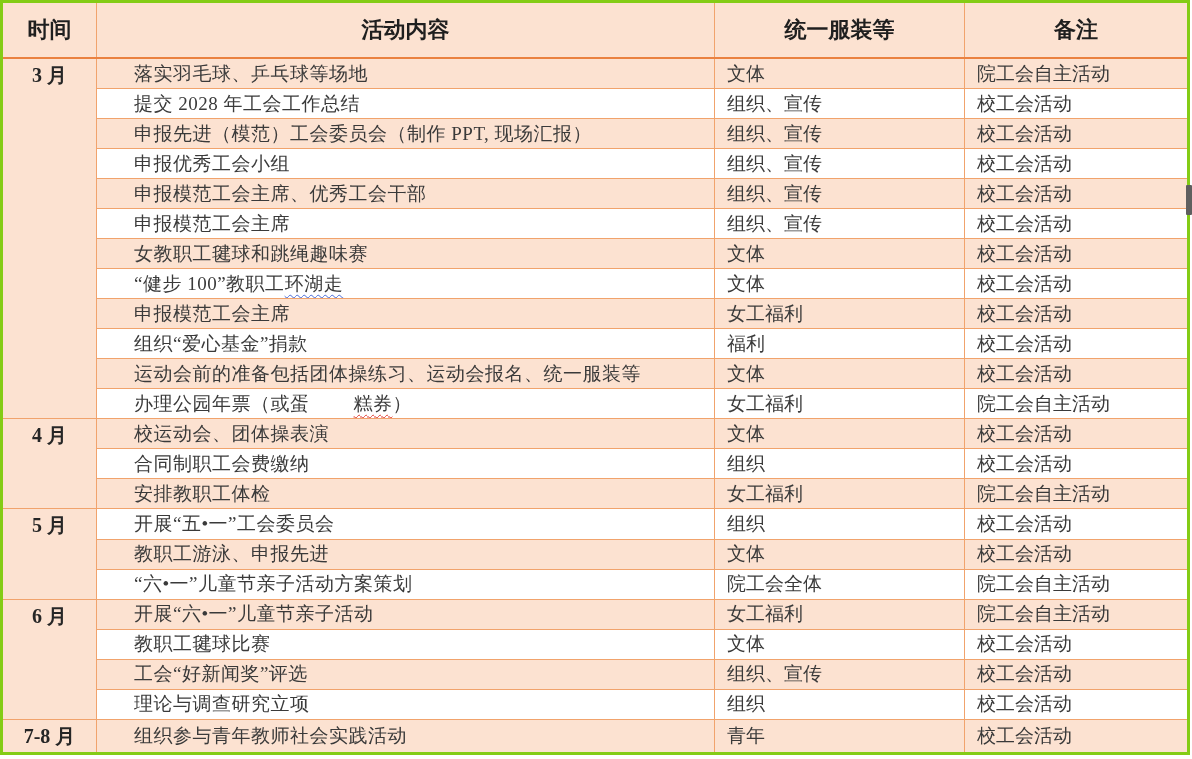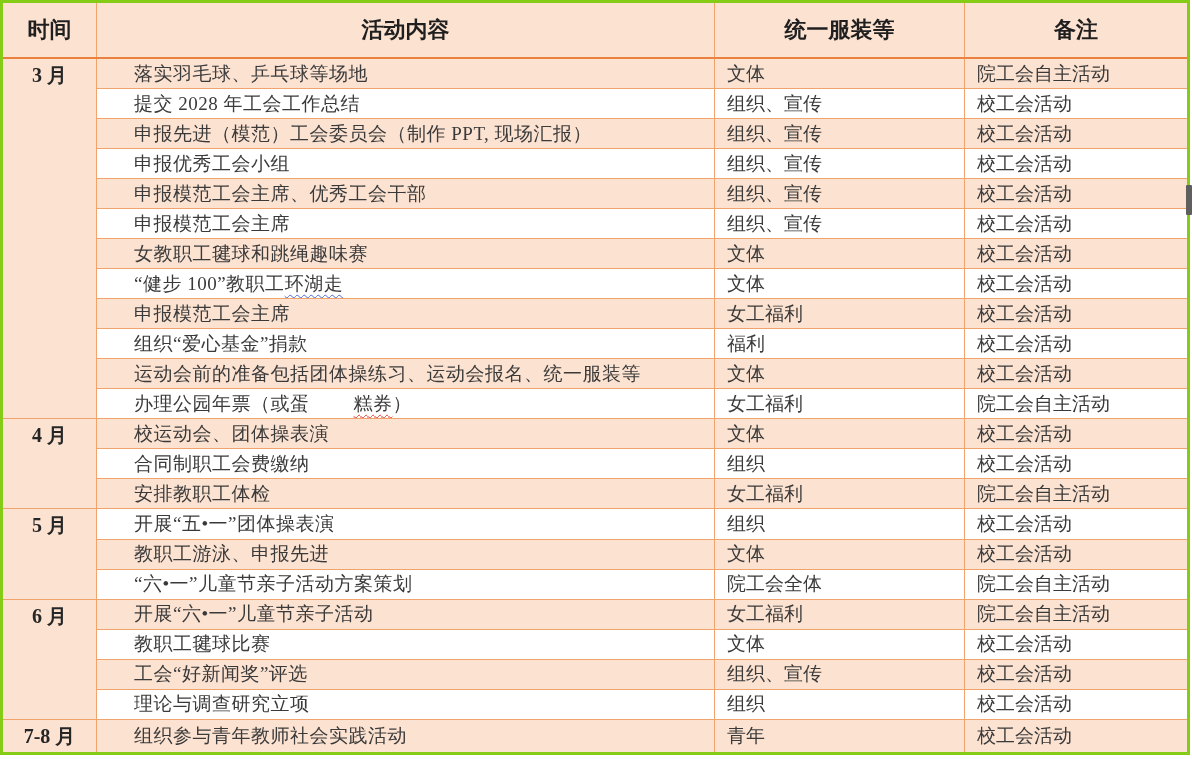--- a/index.html
+++ b/index.html
@@ -177,21 +177,21 @@
           <td>组织</td>
           <td>校工会活动</td>
         </tr>
         <tr class="shade-peach">
           <td class="content-cell">安排教职工体检</td>
           <td>女工福利</td>
           <td>院工会自主活动</td>
         </tr>
         <tr class="shade-white">
           <td class="month-cell" rowspan="3">5 月</td>
-          <td class="content-cell">开展“五•一”团体操表演</td>
+          <td class="content-cell">开展“五•一”工会委员会</td>
           <td>组织</td>
           <td>校工会活动</td>
         </tr>
         <tr class="shade-peach">
           <td class="content-cell">教职工游泳、申报先进</td>
           <td>文体</td>
           <td>校工会活动</td>
         </tr>
         <tr class="shade-white">
           <td class="content-cell">“六•一”儿童节亲子活动方案策划</td>

